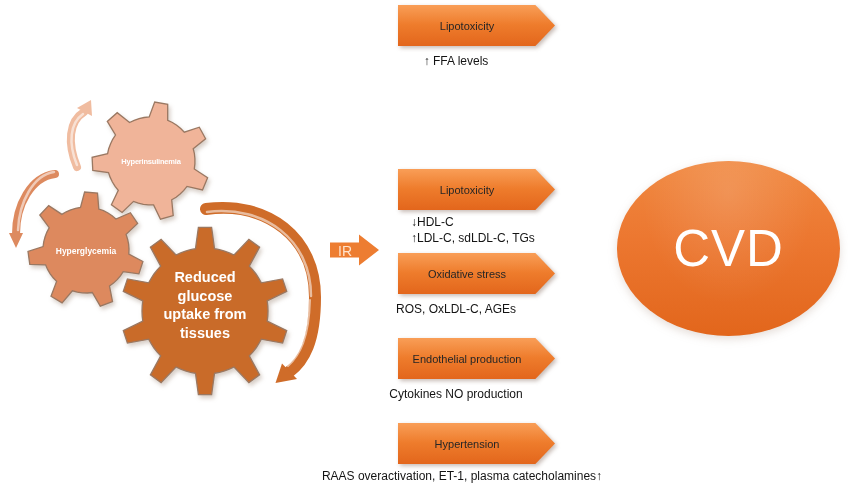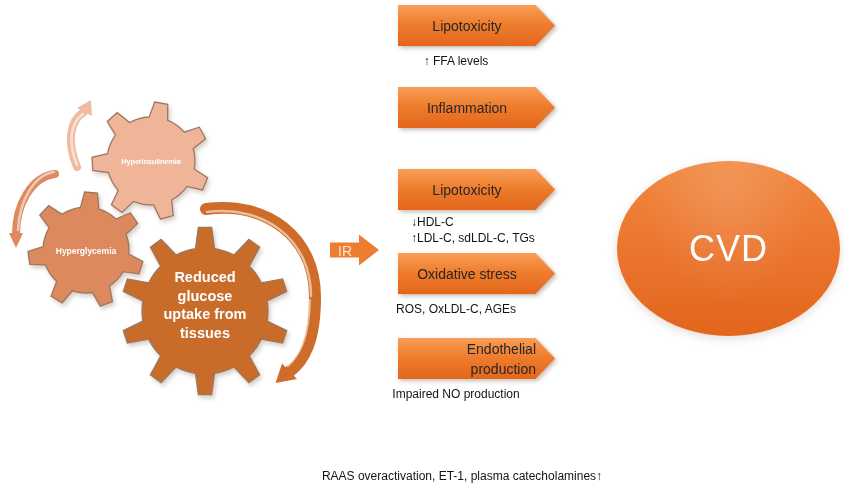--- a/index.html
+++ b/index.html
@@ -22,40 +22,40 @@
     filter:drop-shadow(2px 2.5px 2px rgba(130,105,90,0.45));
   }
   .parrow{
     width:100%;height:100%;
     clip-path:polygon(0 0,87.5% 0,100% 50%,87.5% 100%,0 100%);
     background:linear-gradient(180deg,var(--arrow-top) 0%,var(--arrow-mid) 48%,var(--arrow-bottom) 100%);
     display:flex;align-items:center;justify-content:center;
     padding-right:19px;box-sizing:border-box;
   }
   .plabel{
-    font-size:14px;color:var(--label-text);text-align:right;line-height:20px;
+    font-size:11px;color:var(--label-text);text-align:right;line-height:20px;
   }
   .pnote{
     position:absolute;left:456px;transform:translateX(-50%);
     white-space:nowrap;font-size:12px;color:var(--note-text);
   }
   .pnote-left{
     position:absolute;left:411px;font-size:12px;color:var(--note-text);line-height:16px;white-space:nowrap;
   }
 
   
   #cvd{
     position:absolute;left:617px;top:161px;width:223px;height:175px;border-radius:50%;
     background:
       radial-gradient(ellipse at 50% 18%,rgba(255,255,255,0.14),rgba(255,255,255,0) 55%),
       linear-gradient(180deg,var(--cvd-top) 0%,var(--cvd-mid) 45%,var(--cvd-bottom) 100%);
     display:flex;align-items:center;justify-content:center;
     filter:drop-shadow(0 3px 4px rgba(150,120,100,0.25));
   }
-  #cvd-label{color:#ffffff;font-size:36px;letter-spacing:1px;}
+  #cvd-label{color:#ffffff;font-size:51px;letter-spacing:1px;}
 </style>
 </head>
 <body>
 
 <div id="stage">
 
   <svg id="gear-svg" width="848" height="485" viewBox="0 0 848 485">
 
     <g>
       <path class="arc-main" stroke-width="8" d="M 77,167 C 67,143 69,121 84,112" stroke="#f0bca0"></path>
@@ -97,25 +97,20 @@
     </g>
   </svg>
 
   <div class="parrow-shadow" style="top:5px">
     <div class="parrow">
         <span class="plabel">Lipotoxicity</span>
       </div>
   </div>
   <div class="pnote" style="top:54px">↑ FFA levels</div>
 
-  <div class="parrow-shadow" style="top:87px">
-    <div class="parrow">
-        <span class="plabel">Inflammation</span>
-      </div>
-  </div>
 
   <div class="parrow-shadow" style="top:169px">
     <div class="parrow">
         <span class="plabel">Lipotoxicity</span>
       </div>
   </div>
   <div class="pnote-left" style="top:214px">
     <div>↓HDL-C</div>
     <div>↑LDL-C, sdLDL-C, TGs</div>
   </div>
@@ -125,21 +120,26 @@
         <span class="plabel">Oxidative stress</span>
       </div>
   </div>
   <div class="pnote" style="top:302px">ROS, OxLDL-C, AGEs</div>
 
   <div class="parrow-shadow" style="top:338px">
     <div class="parrow">
         <span class="plabel">Endothelial production</span>
       </div>
   </div>
-  <div class="pnote" style="top:387px">Impaired NO production</div>
+  <div class="pnote" style="top:387px">Cytokines NO production</div>
 
+  <div class="parrow-shadow" style="top:423px">
+    <div class="parrow">
+        <span class="plabel">Hypertension</span>
+      </div>
+  </div>
   <div class="pnote" style="top:469px;left:462px">RAAS overactivation, ET-1, plasma catecholamines↑</div>
 
   <div id="cvd">
     <span id="cvd-label">CVD</span>
   </div>
 
 </div>
 
 </body></html>

